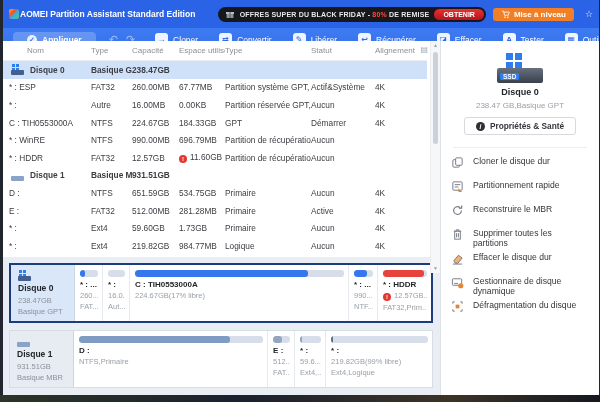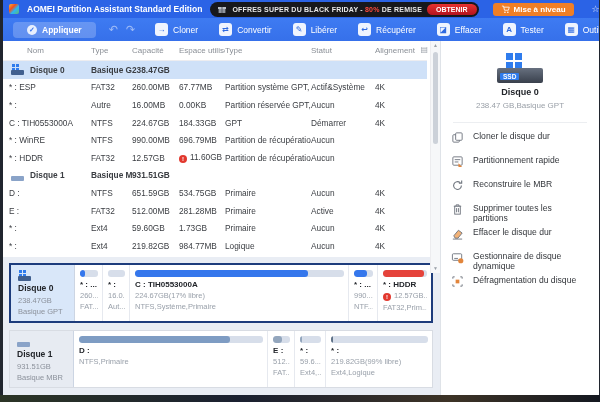--- a/index.html
+++ b/index.html
@@ -1,19 +1,19 @@
 <!DOCTYPE html>
 <html><head>
 <meta charset="utf-8">
 <style>
   html,body{margin:0;padding:0;width:600px;height:402px;overflow:hidden;
     font-family:"Liberation Sans","DejaVu Sans",sans-serif;background:#20252e;}
   .window{position:absolute;left:3px;top:0;width:596px;height:395px;background:#fff;overflow:hidden;}
   
-  .titlebar{height:18px;background:#2b63e6;display:flex;align-items:center;padding:0 6px;gap:8px;}
+  .titlebar{height:28px;background:#2b63e6;display:flex;align-items:center;padding:0 6px;gap:1px;}
   .logo{width:10px;height:10px;border-radius:2px;flex:0 0 auto;
     background:linear-gradient(135deg,#ffb437 0%,#f4511e 35%,#29b6f6 60%,#66bb6a 100%);}
   .apptitle{color:#fff;font-size:8.5px;font-weight:bold;white-space:nowrap;}
   .promo{margin-left:auto;display:flex;align-items:center;gap:5px;background:#17181c;border-radius:8px;
     padding:1px 2px 1px 7px;height:13px;}
   .promo-text{color:#e8e8e8;font-size:7px;font-weight:bold;white-space:nowrap;letter-spacing:.2px;}
   .promo-text b{color:#ff4b3e;}
   .obtenir{background:linear-gradient(#e8322f,#b3131f);color:#fff;font-size:7px;font-weight:bold;
     border:none;border-radius:7px;padding:2px 9px;cursor:pointer;}
   .upgrade{display:flex;align-items:center;gap:4px;background:#f07f26;border:none;border-radius:3px;
@@ -361,21 +361,20 @@
               <div class="bl1">* :</div>
               <div class="bl2">16.0...</div>
               <div class="bl2">Aut...</div>
             </div>
             <div class="blk" style="flex:1;">
               <div class="pbar">
                   <i style="width: 83%; background: rgb(53, 119, 236);"></i>
                 </div>
               <div class="bl1">C : TIH0553000A</div>
               <div class="bl2">224.67GB(17% libre)</div>
-              <div class="bl2">NTFS,Système,Primaire</div>
             </div>
             <div class="blk" style="width:19px;flex:0 0 auto;">
               <div class="pbar">
                   <i style="width: 68%; background: rgb(53, 119, 236);"></i>
                 </div>
               <div class="bl1">* : ...</div>
               <div class="bl2">990...</div>
               <div class="bl2">NTF...</div>
             </div>
             <div class="blk" style="width:44px;flex:0 0 auto;">
@@ -442,20 +441,24 @@
               <i></i>
               <i></i>
               <i></i>
               <i></i>
             </span>
           <span class="body"></span>
           <span class="tag">SSD</span>
         </div>
         <div class="sb-disk">Disque 0</div>
         <div class="sb-info">238.47 GB,Basique GPT</div>
+        <button class="propsbtn">
+          <span class="infoico">i</span>
+          <span>Propriétés &amp; Santé</span>
+        </button>
       </div>
       <div class="sb-div"></div>
       <div class="actions">
         <div class="act">
           <svg width="13" height="13" viewBox="0 0 14 14">
             <rect x="2" y="4" width="7" height="8" rx="1" fill="#fff" stroke="#70767f"></rect>
             <rect x="5" y="2" width="7" height="8" rx="1" fill="#fff" stroke="#70767f"></rect>
           </svg>
           <span>Cloner le disque dur</span>
         </div>

